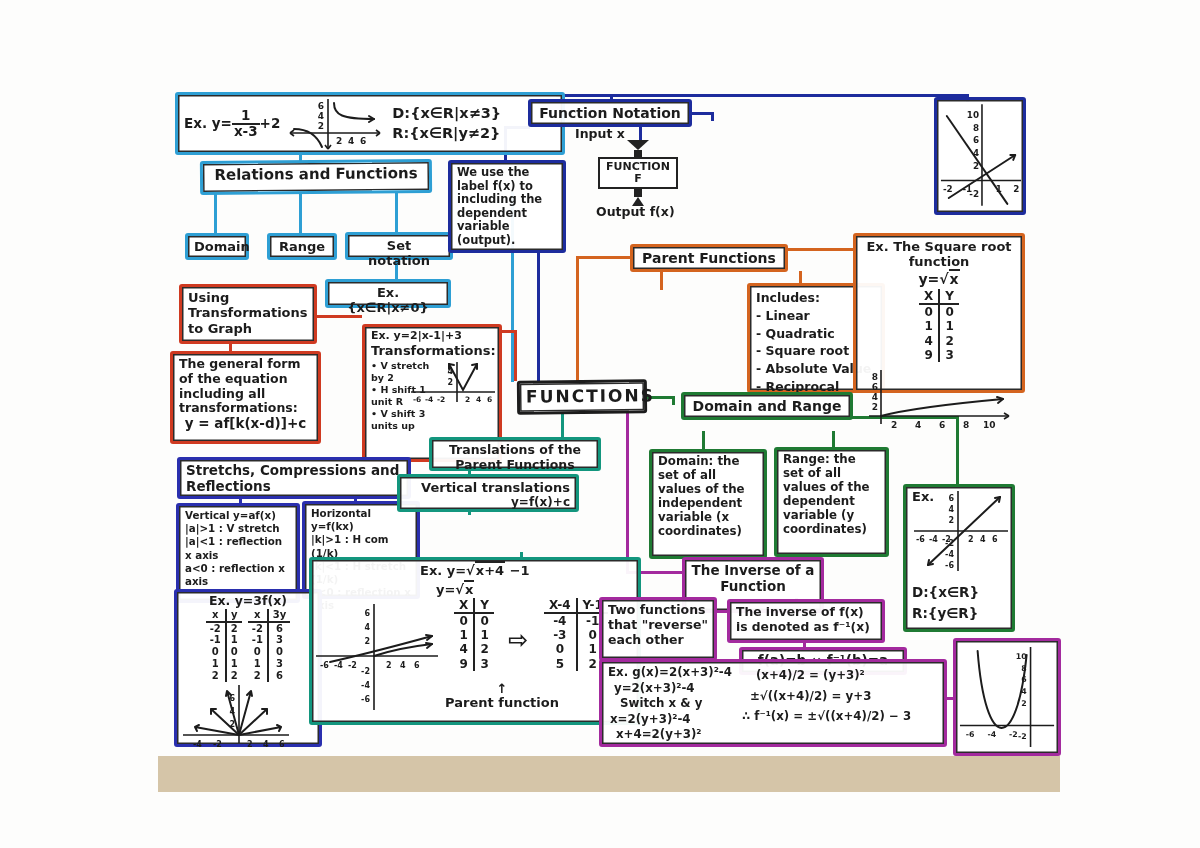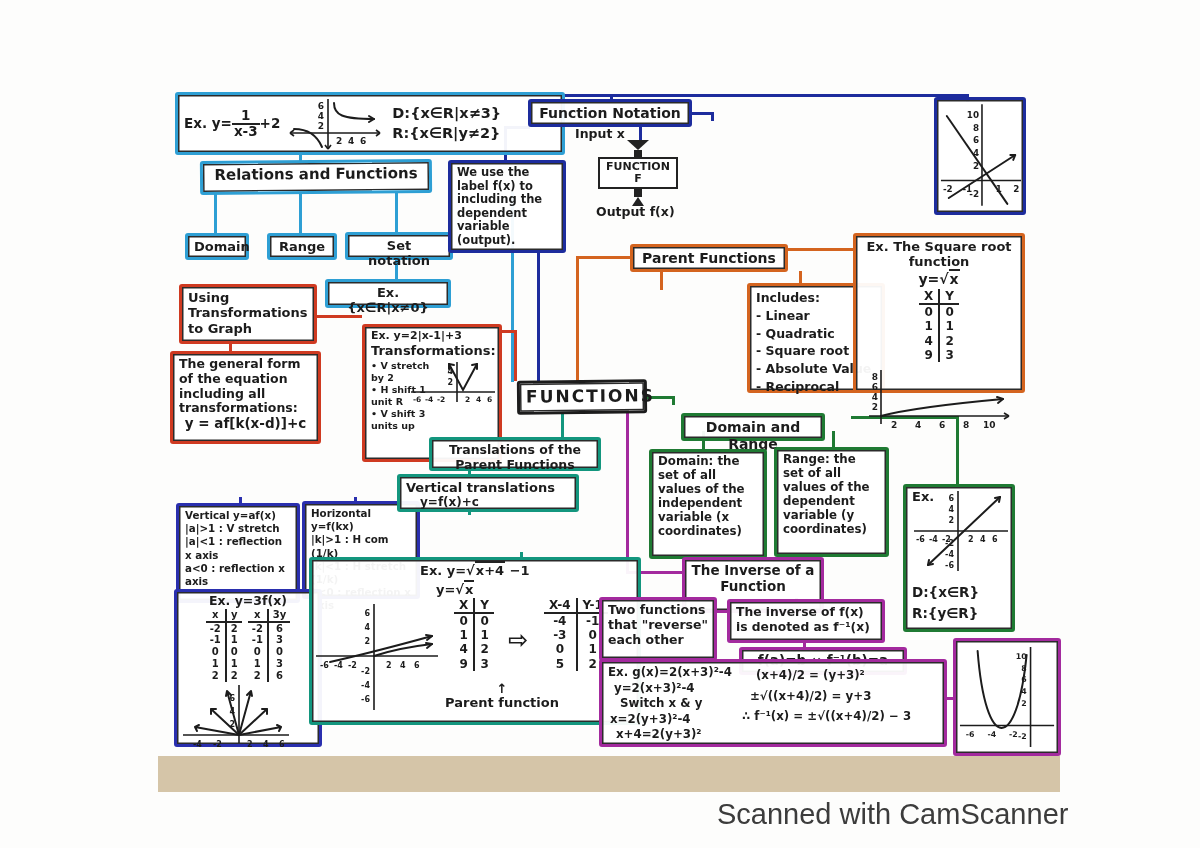--- a/index.html
+++ b/index.html
@@ -228,21 +228,21 @@
         <text x="67" y="42" style="font-size:7.5px">4</text>
         <text x="78" y="42" style="font-size:7.5px">6</text>
         <path class="cv" d="M40 4 L54 30 L68 4"></path>
         <path class="cv" d="M40 4 l0 5 m0 -5 l5 1 M68 4 l-5 1 m5 -1 l0 5"></path>
       </svg>
     </div>
   </div>
 
   <div class="box blk ink ttl" style="left:517px;top:380px;width:130px;height:34px;font-size:17px;letter-spacing:2px;transform:rotate(-0.6deg);"><span>FUNCTIONS</span></div>
 
-  <div class="box grn ink ttl" style="left:681px;top:413px;width:144px;height:28px;font-size:14px;"><span>Domain and Range</span></div>
+  <div class="box grn ink ttl" style="left:681px;top:392px;width:172px;height:28px;font-size:14px;"><span>Domain and Range</span></div>
   <div class="box grn ink" style="left:649px;top:449px;width:118px;height:110px;font-size:11.8px;font-weight:bold;"><span>Domain: the set of all values of the independent variable (x coordinates)</span></div>
   <div class="box grn ink" style="left:774px;top:447px;width:115px;height:110px;font-size:11.8px;font-weight:bold;"><span>Range: the set of all values of the dependent variable (y coordinates)</span></div>
 
   <div class="box grn ink" style="left:903px;top:484px;width:112px;height:148px;padding:2px 4px;">
     <div class="lbl" style="left:6px;top:2px;font-size:13px;">Ex.</div>
     <svg class="g" width="100" height="88" viewBox="0 0 100 88" style="margin-left:2px;">
       <path class="ax" d="M46 2 V82 M2 42 H96"></path>
       <text x="42" y="12" text-anchor="end" style="font-size:8px">6</text>
       <text x="42" y="23" text-anchor="end" style="font-size:8px">4</text>
       <text x="42" y="34" text-anchor="end" style="font-size:8px">2</text>
@@ -257,20 +257,21 @@
       <text x="80" y="53" style="font-size:8px">6</text>
       <path class="cv" d="M16 76 L88 8"></path>
       <path class="cv" d="M88 8 l-5 1 m5 -1 l-1 5 M16 76 l1 -5 m-1 5 l5 -1"></path>
     </svg>
     <div style="font-size:13.5px;font-weight:bold;line-height:1.6;margin-left:2px;">
       <div>D:{x∈R}</div>
       <div>R:{y∈R}</div>
     </div>
   </div>
 
+  <div class="box str ink ttl" style="left:177px;top:457px;width:234px;height:42px;font-size:13.5px;text-align:left;"><span>Stretchs, Compressions and Reflections</span></div>
   <div class="box str ink" style="left:176px;top:503px;width:124px;height:100px;font-size:10.3px;font-weight:bold;line-height:1.28;">
     <div>Vertical y=af(x)</div>
     <div>|a|&gt;1 : V stretch</div>
     <div>|a|&lt;1 : reflection x axis</div>
     <div>a&lt;0 : reflection x axis</div>
   </div>
   <div class="box str ink" style="left:302px;top:501px;width:118px;height:98px;font-size:10.3px;font-weight:bold;line-height:1.28;">
     <div>Horizontal y=f(kx)</div>
     <div>|k|&gt;1 : H com (1/k)</div>
     <div>|k|&lt;1 : H stretch (1/k)</div>
@@ -350,21 +351,21 @@
       <path class="cv" d="M58 52 L46 8 M46 8 l-1 5 m1 -5 l4 4"></path>
       <path class="cv" d="M58 52 L70 8 M70 8 l-4 4 m4 -4 l1 5"></path>
       <path class="cv" d="M58 52 L30 26 M30 26 l0 5 m0 -5 l5 0"></path>
       <path class="cv" d="M58 52 L86 26 M86 26 l-5 0 m5 0 l0 5"></path>
       <path class="cv" d="M58 52 L14 44 M14 44 l2 4 m-2 -4 l4 -2"></path>
       <path class="cv" d="M58 52 L100 44 M100 44 l-4 -2 m4 2 l-2 4"></path>
     </svg>
   </div>
 
   <div class="box tea ink ttl" style="left:429px;top:437px;width:172px;height:34px;font-size:12.5px;"><span>Translations of the Parent Functions</span></div>
-  <div class="box tea ink" style="left:397px;top:474px;width:182px;height:38px;">
+  <div class="box tea ink" style="left:397px;top:474px;width:182px;height:38px;text-align:right;">
     <div style="font-size:13px;font-weight:bold;">Vertical translations</div>
     <div style="font-size:12px;font-weight:bold;padding-left:14px;">y=f(x)+c</div>
   </div>
 
   <div class="box tea ink" style="left:309px;top:557px;width:332px;height:168px;">
     <div class="lbl" style="left:108px;top:3px;font-size:13px;">
       <span>Ex. y=√</span><span class="rad">x+4</span> <span>−1</span>
     </div>
     <div class="lbl" style="left:124px;top:22px;font-size:13px;">
       <span>y=√</span><span class="rad">x</span>
@@ -473,15 +474,14 @@
       <text x="70" y="64" text-anchor="end" style="font-size:8px">2</text>
       <text x="70" y="98" text-anchor="end" style="font-size:8px">-2</text>
       <text x="8" y="96" style="font-size:8px">-6</text>
       <text x="30" y="96" style="font-size:8px">-4</text>
       <text x="52" y="96" style="font-size:8px">-2</text>
       <path class="cv" d="M20 8 C28 112 60 112 70 12"></path>
     </svg>
   </div>
 
   <div class="strip" style="left:158px;top:756px;width:902px;height:36px;"></div>
-  <div class="footer" style="left:717px;top:798px;"><span>Scanned with CamScanner</span></div>
 
 </div>
 
 </body></html>

